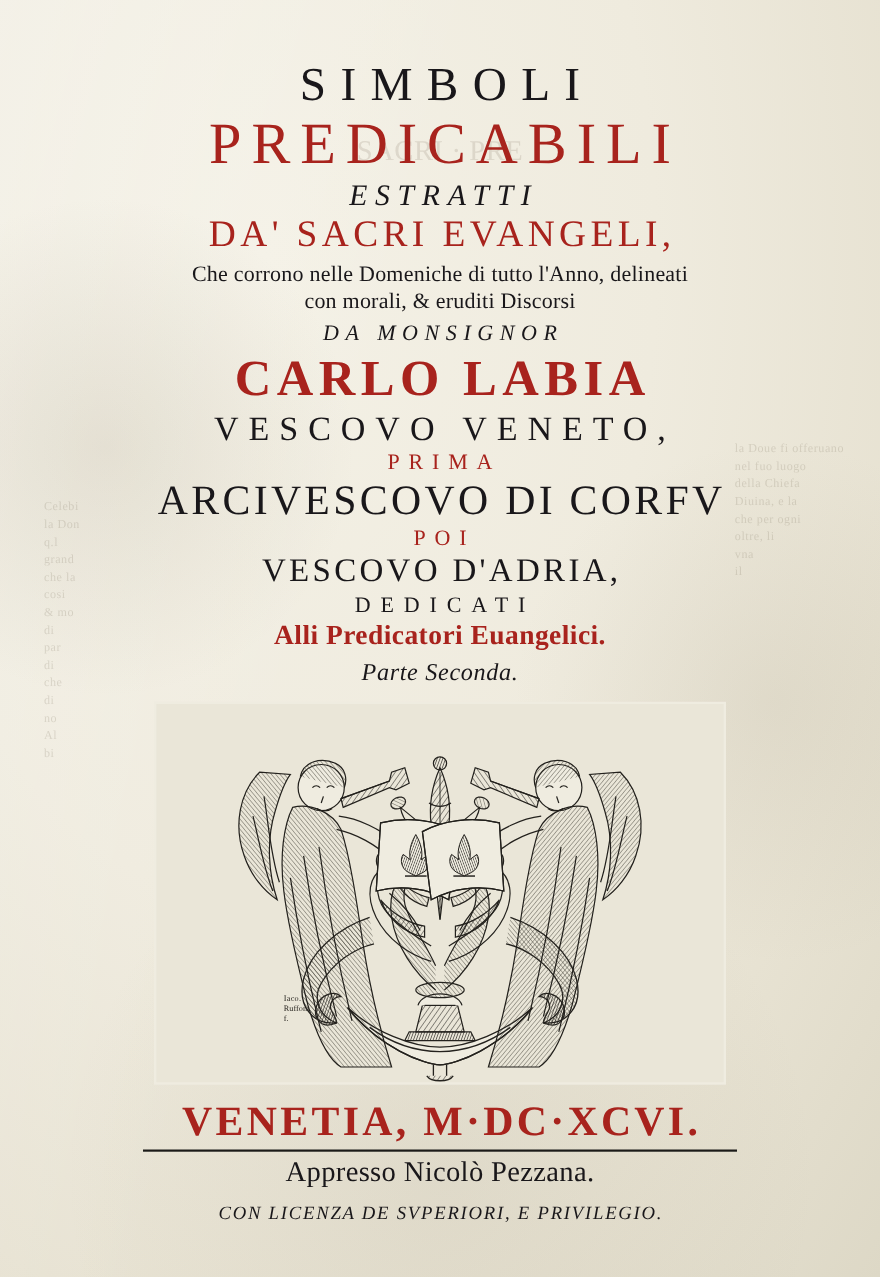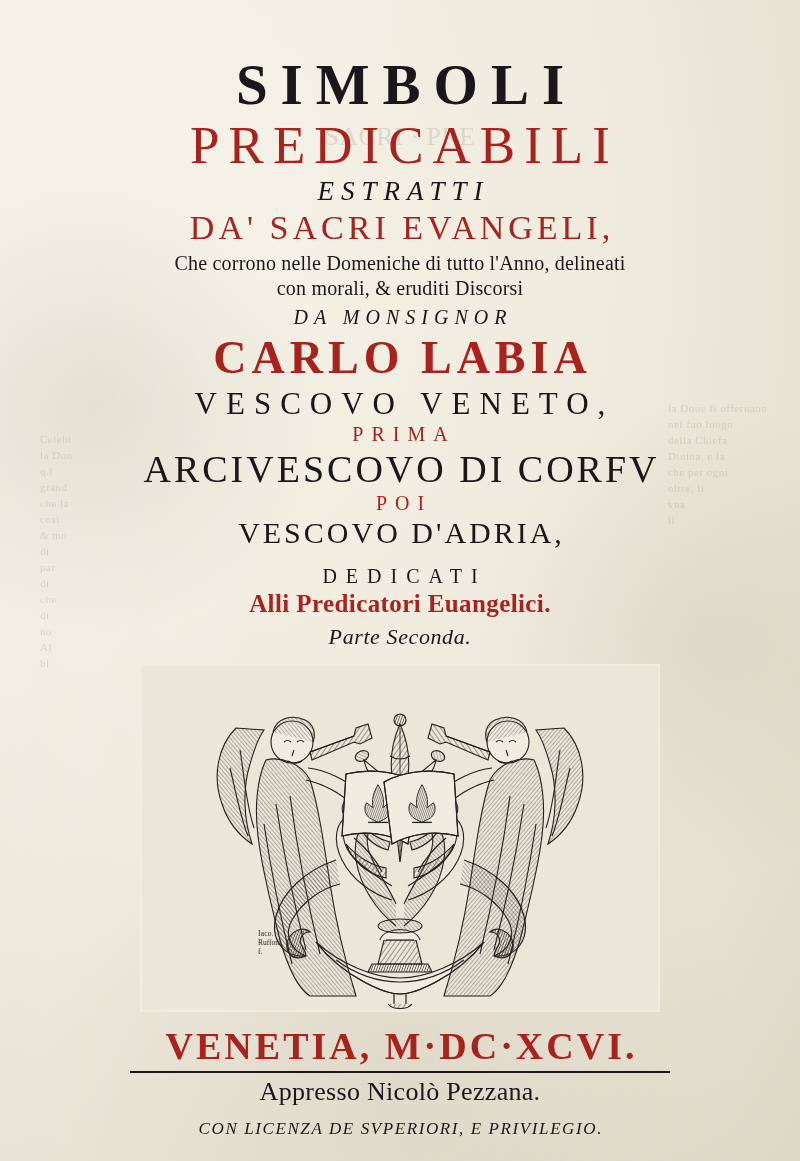--- a/index.html
+++ b/index.html
@@ -33,21 +33,21 @@
   .ghost {
     position: absolute;
     color: rgba(120,110,92,0.20);
     font-family: "Liberation Serif", serif;
     letter-spacing: 0.5px;
     pointer-events: none;
     user-select: none;
   }
   .ghost-left {
     left: 40px;
-    top: 431px;
+    top: 453px;
     width: 70px;
     font-size: 11px;
     line-height: 16px;
     text-align: left;
   }
   .ghost-right {
     right: 12px;
     top: 400px;
     width: 120px;
     font-size: 11px;
@@ -68,25 +68,25 @@
     position: relative;
     z-index: 3;
     padding: 48px 60px 0 60px;
     text-align: center;
   }
 
   .red { color: #a8231d; }
   .blk { color: #19171a; }
 
   .l-simboli {
-    font-size: 57px;
+    font-size: 43px;
     letter-spacing: 13px;
     line-height: 1.0;
     margin: 8px 0 2px 0;
-    font-weight: bold;
+    font-weight: normal;
     text-indent: 13px;
   }
   .l-predicabili {
     font-size: 53px;
     letter-spacing: 9px;
     line-height: 1.0;
     margin: 6px 0 2px 0;
     text-indent: 9px;
   }
   .l-estratti {
@@ -148,21 +148,21 @@
   }
   .l-vescovo {
     font-size: 30px;
     letter-spacing: 3px;
     margin: 1px 0 0 0;
     text-indent: 3px;
   }
   .l-dedicati {
     font-size: 20px;
     letter-spacing: 9px;
-    margin: 15px 0 1px 0;
+    margin: 3px 0 1px 0;
     text-indent: 9px;
   }
   .l-alli {
     font-size: 25px;
     font-weight: bold;
     letter-spacing: 0.4px;
     margin: 2px 0 4px 0;
   }
   .l-parte {
     font-size: 22px;

